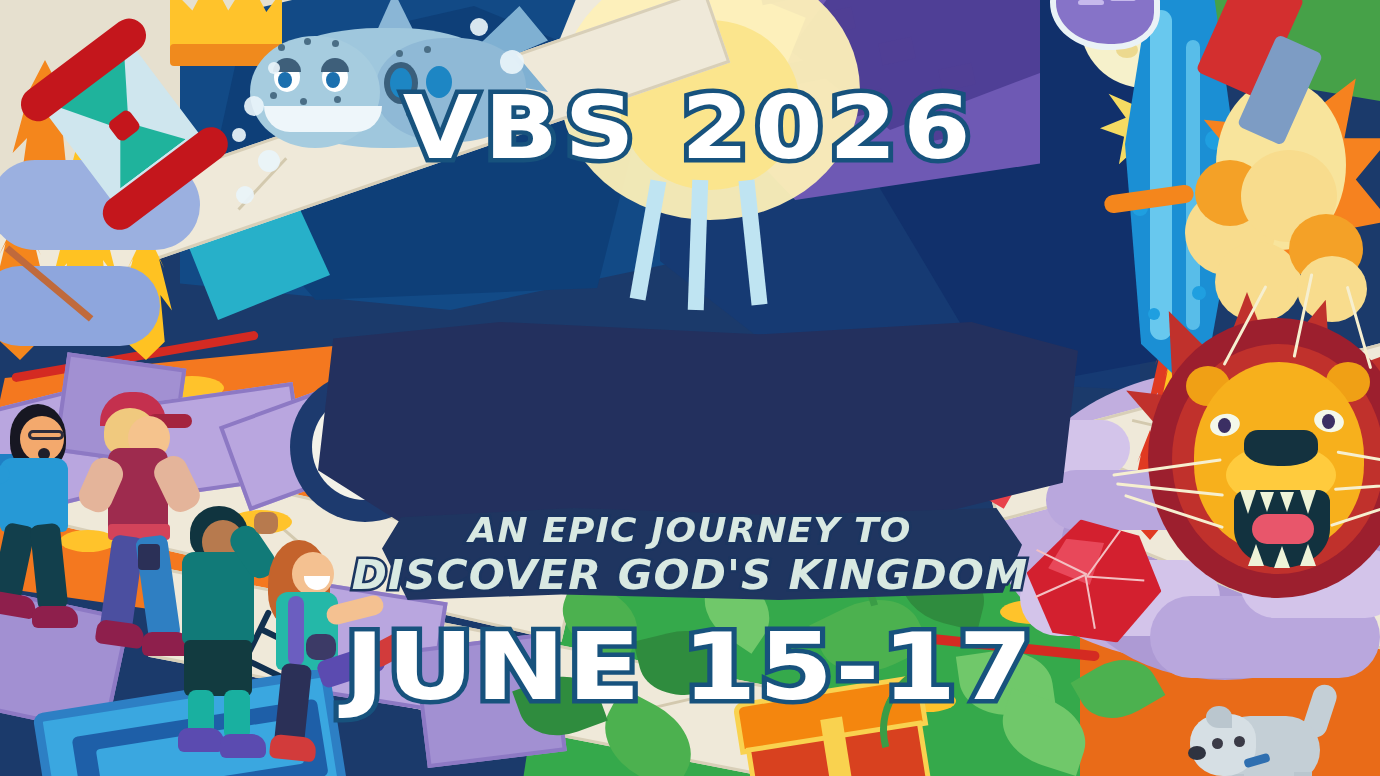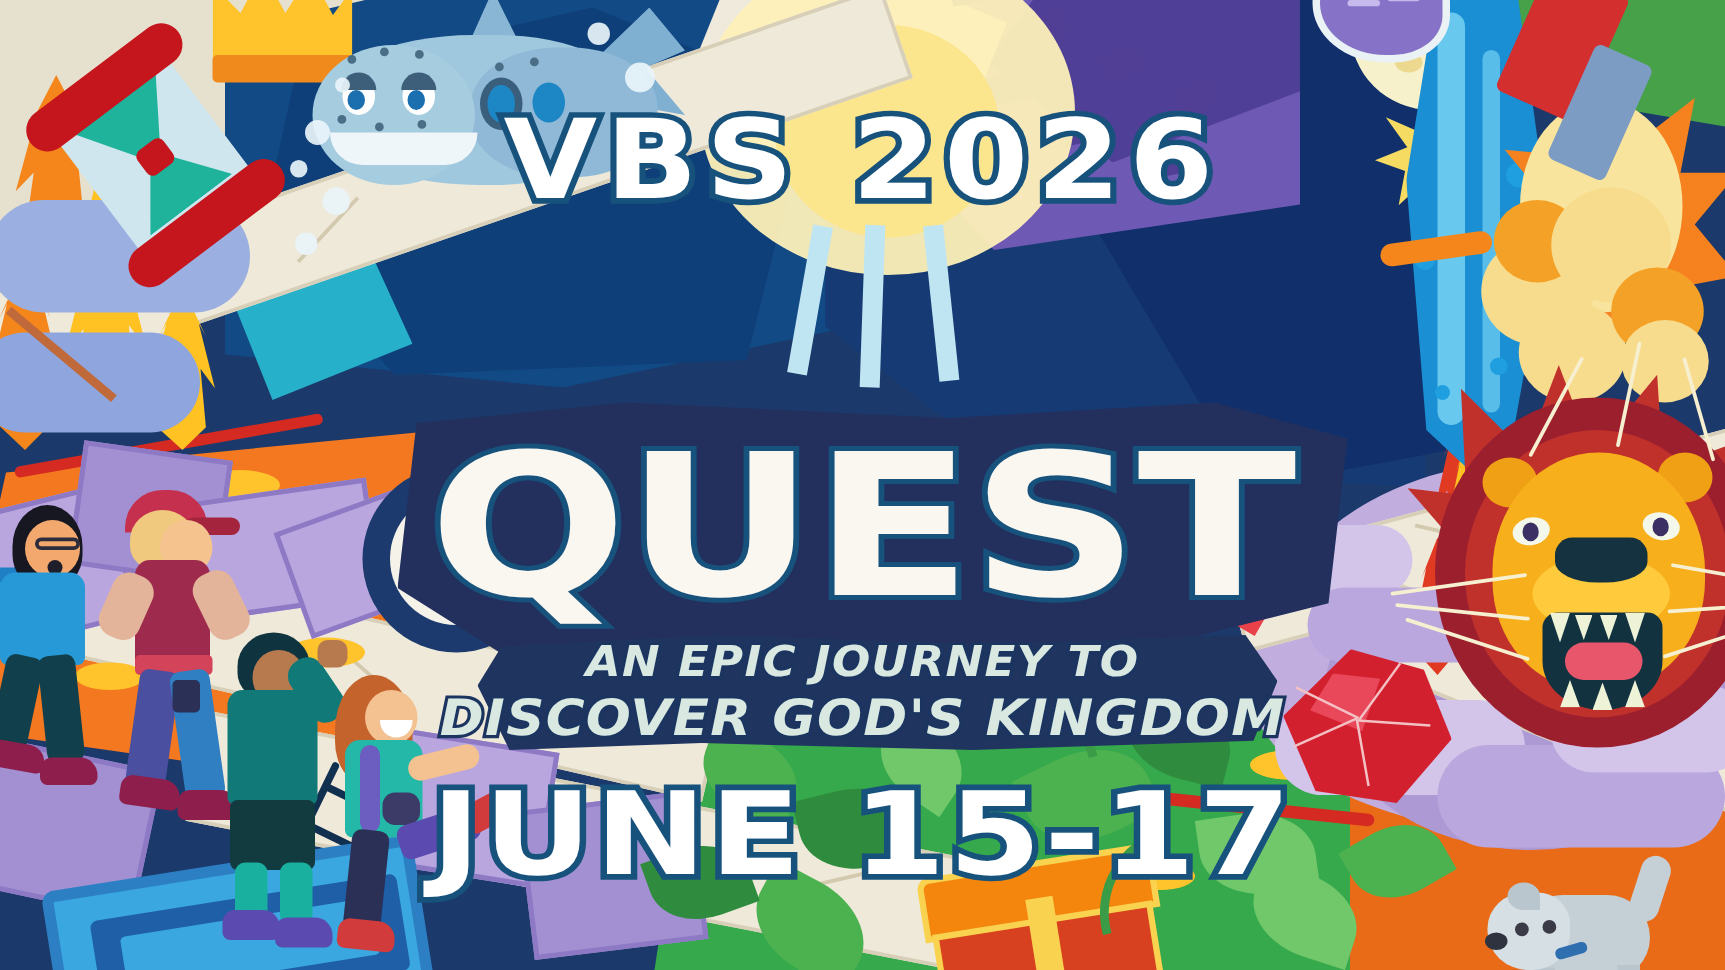--- a/index.html
+++ b/index.html
@@ -617,23 +617,20 @@
     <div class="sh" style="left:986px;top:478px;width:26px;height:26px;background:#e8414a;transform:rotate(30deg);"></div>
     <div class="sh" style="left:430px;top:496px;width:22px;height:22px;background:#f6d24a;transform:rotate(-24deg);"></div>
   </div>
 
   <div id="text-stack">
 
     <div id="vbs-line">VBS 2026</div>
 
 
     <div class="sh" id="quest-plate"></div>
-    <div id="quest-wrap">
-      <span id="quest">QUEST</span>
-    </div>
 
     <div class="sh" id="sub-plate"></div>
     <div id="sub1">AN EPIC JOURNEY TO</div>
     <div id="sub2">DISCOVER GOD'S KINGDOM</div>
 
     <div id="date-line">JUNE 15-17</div>
   </div>
 
 </div>
 

